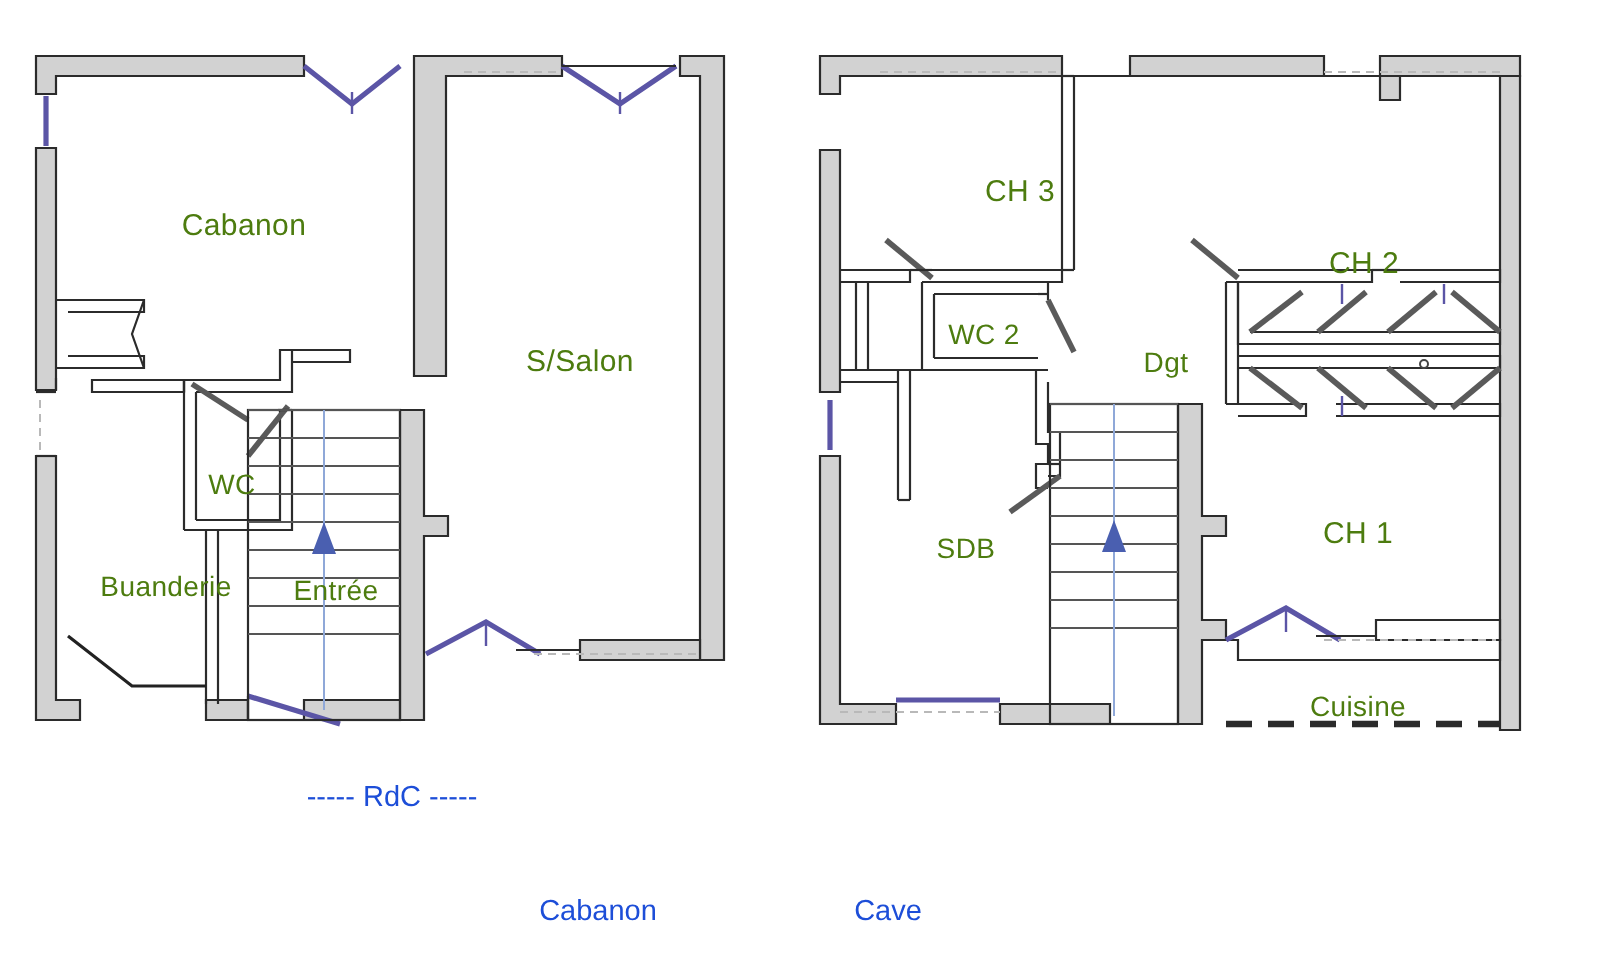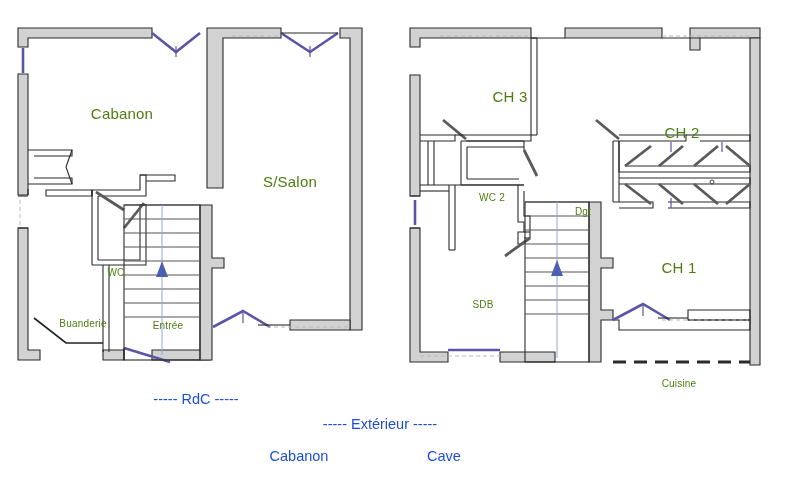--- a/index.html
+++ b/index.html
@@ -13,21 +13,21 @@
 
   .roomlabel{
     position:absolute;
     font-family:Liberation Sans, sans-serif;
     color:#4d7c0f;
     white-space:nowrap;
     transform:translate(-50%,-50%);
     letter-spacing:.2px;
   }
   .sz15{font-size:15px;}
-  .sz14{font-size:10px;margin-top:30px;}
+  .sz14{font-size:14px;}
   .caption{
     position:absolute;
     font-family:"Liberation Sans","DejaVu Sans",sans-serif;
     color:#1d4ed8;
     white-space:nowrap;
     transform:translate(-50%,-50%);
     font-size:14.5px;
   }
 </style>
 </head>
@@ -283,17 +283,16 @@
 
   <div class="roomlabel sz15" style="left:510px;top:96px;">CH 3</div>
   <div class="roomlabel sz15" style="left:682px;top:96px;margin-top:36px;">CH 2</div>
   <div class="roomlabel sz14" style="left:492px;top:167px;">WC 2</div>
   <div class="roomlabel sz14" style="left:583px;top:181px;">Dgt</div>
   <div class="roomlabel sz15" style="left:679px;top:267px;">CH 1</div>
   <div class="roomlabel sz14" style="left:483px;top:274px;">SDB</div>
   <div class="roomlabel sz14" style="left:679px;top:353px;">Cuisine</div>
 
   <div class="caption" style="left:196px;top:399px;">----- RdC -----</div>
-  <div class="caption" style="left:380px;top:424px;">----- Extérieur -----</div>
   <div class="caption" style="left:299px;top:456px;">Cabanon</div>
   <div class="caption" style="left:444px;top:456px;">Cave</div>
 
 </div>
 
 </body></html>

